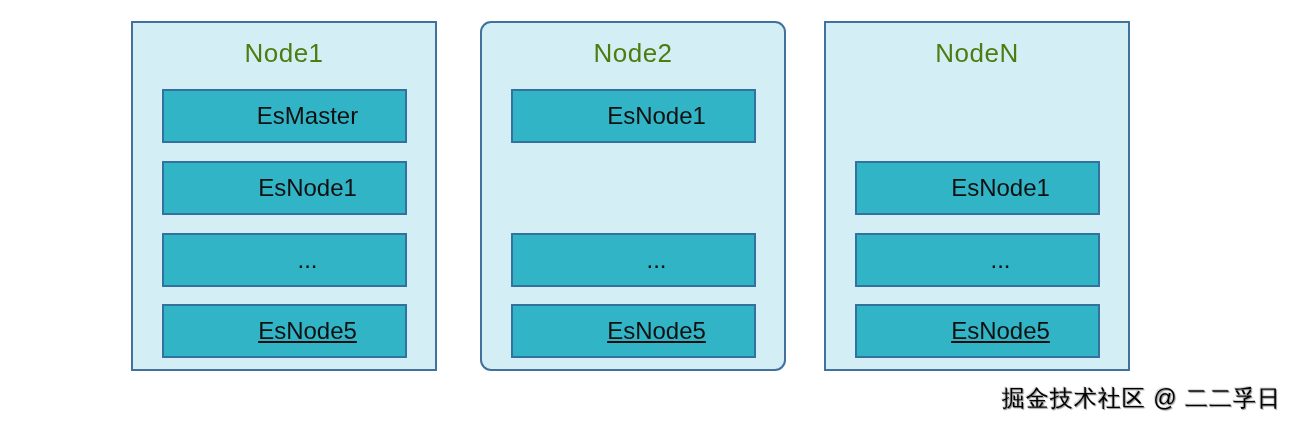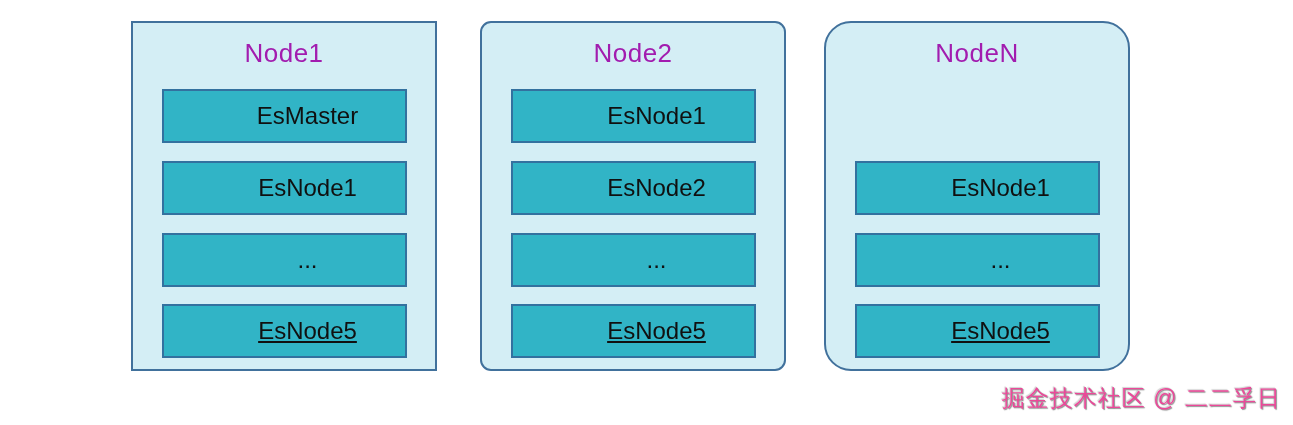--- a/index.html
+++ b/index.html
@@ -19,29 +19,29 @@
     position: absolute;
     top: 21px;
     width: 306px;
     height: 350px;
     background: #d4eef5;
     border: 2px solid #41719c;
     box-sizing: border-box;
   }
   .node-pos-0 { left: 131px; }
   .node-pos-1 { left: 480px; border-radius: 11px; }
-  .node-pos-2 { left: 824px; border-radius: 27px; }
+  .node-pos-2 { left: 824px; }
   .node-title {
     position: absolute;
     top: 15px;
     left: 0;
     width: 100%;
     text-align: center;
     font-size: 26px;
-    color: #a21caf;
+    color: #4d7c0f;
     letter-spacing: 0.5px;
   }
   .slot {
     position: absolute;
     left: 29px;
     width: 245px;
     height: 54px;
     background: #31b4c6;
     border: 2px solid #33719f;
     box-sizing: border-box;
@@ -55,42 +55,41 @@
   .r0 { top: 66px; }
   .r1 { top: 138px; }
   .r2 { top: 210px; }
   .r3 { top: 281px; text-decoration: underline; }
   .watermark {
     position: absolute;
     right: 12px;
     top: 383px;
     font-size: 23px;
     letter-spacing: 1px;
-    color: #ec4899;
+    color: #000000;
     text-shadow: 1px 1px 1px #8f8f8f, -1px -1px 1px #cfcfcf;
     white-space: nowrap;
   }
 </style>
 </head>
 <body>
 
 <div class="canvas">
 
   <section class="node node-pos-0">
     <div class="node-title">Node1</div>
     <div class="slot r0">EsMaster</div>
     <div class="slot r1">EsNode1</div>
     <div class="slot r2">...</div>
     <div class="slot r3">EsNode5</div>
   </section>
 
   <section class="node node-pos-1">
     <div class="node-title">Node2</div>
     <div class="slot r0">EsNode1</div>
-    <div class="slot r1">EsNode2</div>
     <div class="slot r2">...</div>
     <div class="slot r3">EsNode5</div>
   </section>
 
   <section class="node node-pos-2">
     <div class="node-title">NodeN</div>
     <div class="slot r1">EsNode1</div>
     <div class="slot r2">...</div>
     <div class="slot r3">EsNode5</div>
   </section>

